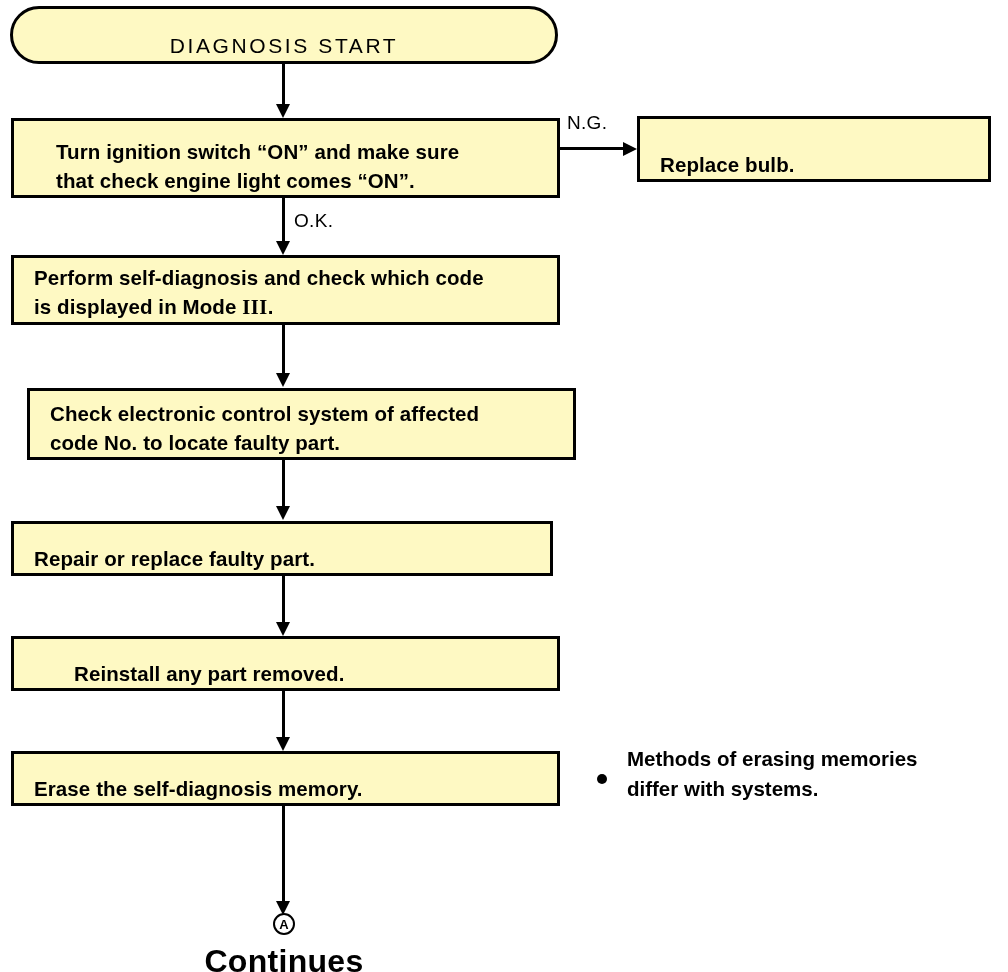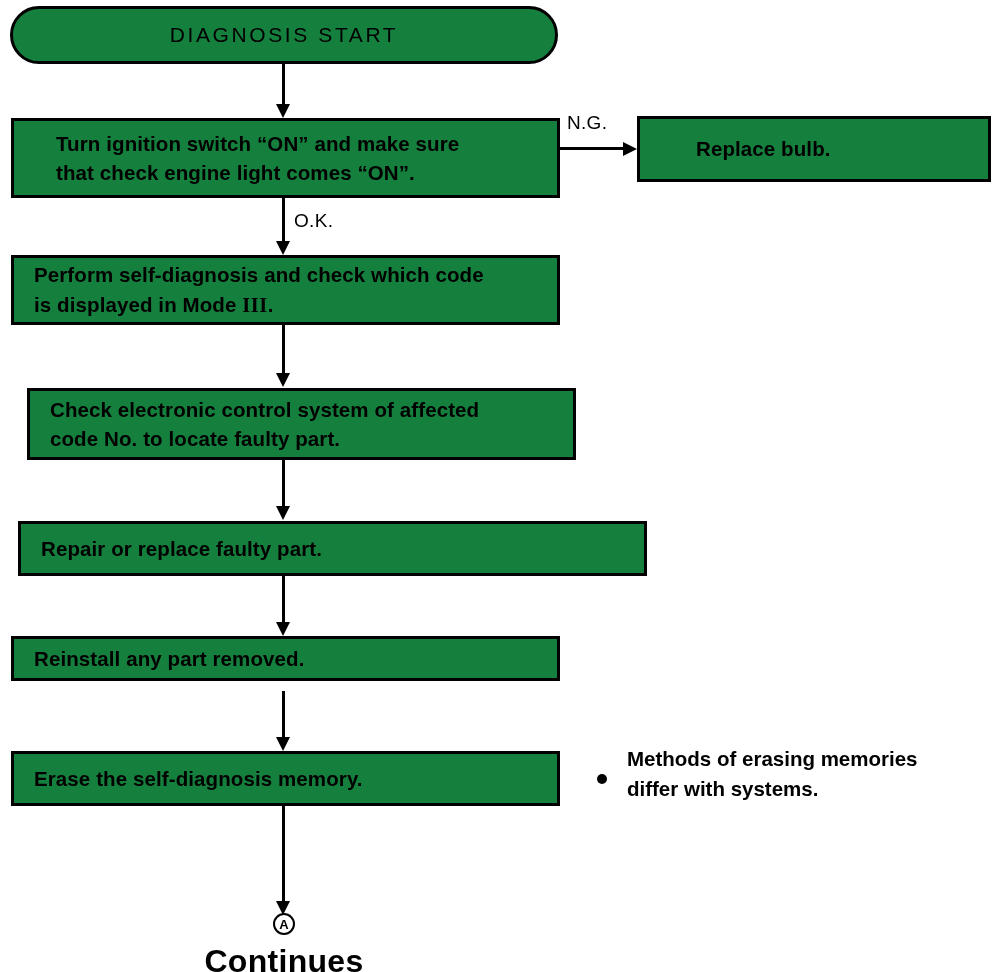--- a/index.html
+++ b/index.html
@@ -16,24 +16,24 @@
     width: 1008px;
     height: 972px;
     background: #ffffff;
     overflow: hidden;
   }
 
   
   .node {
     position: absolute;
     border: 3px solid #000;
-    background: #15803d;
+    background: #fef9c3;
     box-sizing: border-box;
     display: flex;
-    align-items: center;
+    align-items: flex-end;
   }
   .node.terminal {
     border-radius: 40px;
     justify-content: center;
   }
   .node-text {
     font-size: 20.5px;
     font-weight: bold;
     line-height: 1.42;
     letter-spacing: 0.1px;
@@ -150,21 +150,21 @@
 
   <div class="node" style="left:11px; top:118px; width:549px; height:80px;padding-left:22px;">
     <span class="node-text">Turn ignition switch “ON” and make sure
 that check engine light comes “ON”.</span>
   </div>
 
   <div class="hline" style="left:560px; top:147px; width:65px;"></div>
   <div class="arrow-right" style="left:623px; top:141.5px;"></div>
   <div class="edge-label" style="left:567px; top:112px;">N.G.</div>
 
-  <div class="node" style="left:637px; top:116px; width:354px; height:66px;padding-left:36px;">
+  <div class="node" style="left:637px; top:116px; width:354px; height:66px;">
     <span class="node-text">Replace bulb.</span>
   </div>
 
   <div class="vline" style="left:282px; top:198px; height:43px;"></div>
   <div class="arrow-down" style="left:276px; top:241px;"></div>
   <div class="edge-label" style="left:294px; top:210px;">O.K.</div>
 
   <div class="node" style="left:11px; top:255px; width:549px; height:70px;">
     <span class="node-text"><span>Perform self-diagnosis and check which code
 is displayed in Mode </span><span class="roman">III</span><span>.</span></span>
@@ -174,28 +174,28 @@
   <div class="arrow-down" style="left:276px; top:373px;"></div>
 
   <div class="node" style="left:27px; top:388px; width:549px; height:72px;">
     <span class="node-text">Check electronic control system of affected
 code No. to locate faulty part.</span>
   </div>
 
   <div class="vline" style="left:282px; top:460px; height:46px;"></div>
   <div class="arrow-down" style="left:276px; top:506px;"></div>
 
-  <div class="node" style="left:18px; top:521px; width:629px; height:55px;">
+  <div class="node" style="left:11px; top:521px; width:542px; height:55px;">
     <span class="node-text">Repair or replace faulty part.</span>
   </div>
 
   <div class="vline" style="left:282px; top:576px; height:46px;"></div>
   <div class="arrow-down" style="left:276px; top:622px;"></div>
 
-  <div class="node" style="left:11px; top:636px; width:549px; height:45px;">
+  <div class="node" style="left:11px; top:636px; width:549px; height:55px;padding-left:40px;">
     <span class="node-text">Reinstall any part removed.</span>
   </div>
 
   <div class="vline" style="left:282px; top:691px; height:46px;"></div>
   <div class="arrow-down" style="left:276px; top:737px;"></div>
 
   <div class="node" style="left:11px; top:751px; width:549px; height:55px;">
     <span class="node-text">Erase the self-diagnosis memory.</span>
   </div>
 

